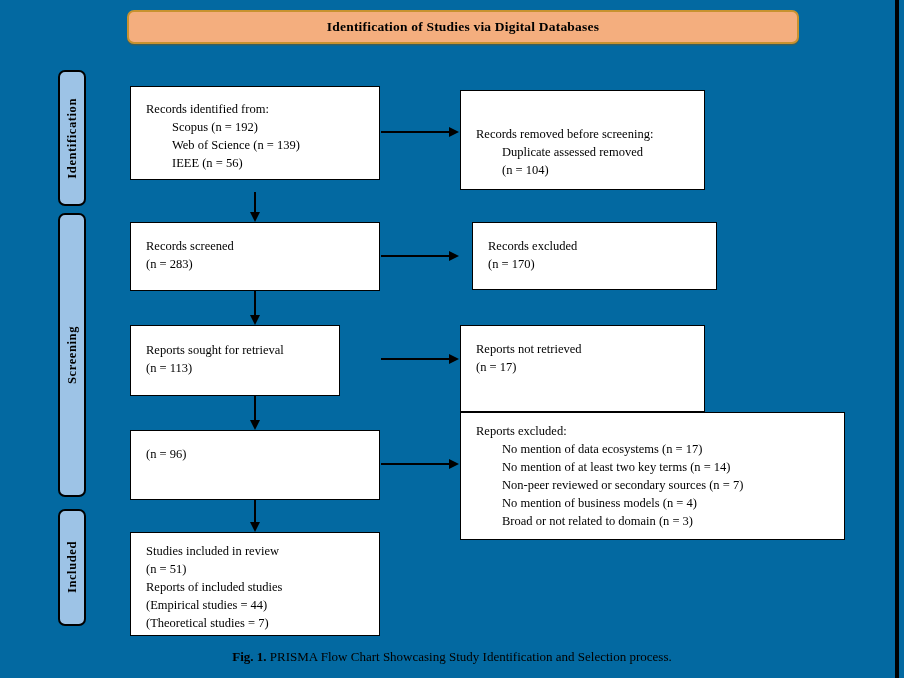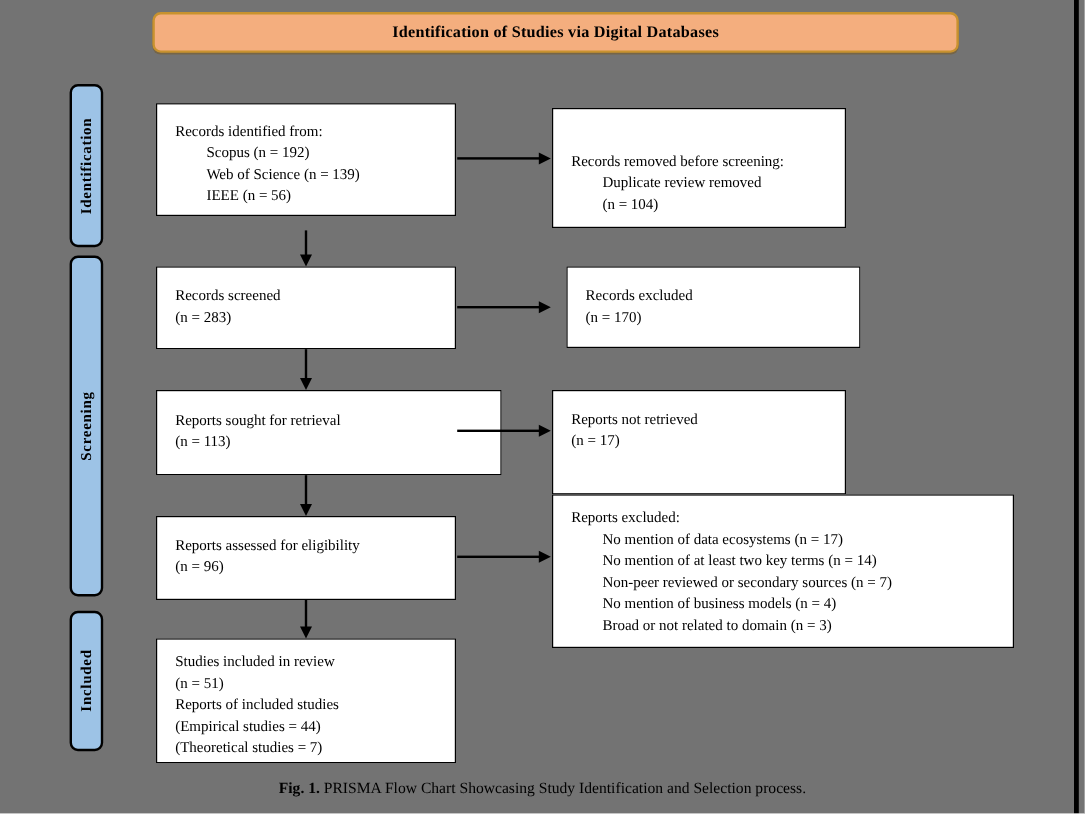--- a/index.html
+++ b/index.html
@@ -1,20 +1,20 @@
 <!DOCTYPE html>
 <html style="--banner_fill: #F4AE7E; --banner_border: #C8922F; --stage_fill: #9DC3E6;"><head>
 <meta charset="utf-8">
 <style>
   html, body { margin: 0; padding: 0; background: #ffffff; }
   .canvas {
     position: relative;
     width: 904px;
     height: 678px;
-    background: #737373;
+    background: #0369a1;
     font-family: "Liberation Serif", "DejaVu Serif", serif;
     color: #000000;
     overflow: hidden;
   }
 
   
   .banner {
     position: absolute;
     left: 127px; top: 10px;
     width: 672px; height: 34px;
@@ -62,21 +62,21 @@
     box-sizing: border-box;
     padding: 13px 10px 0 15px;
     font-size: 12.5px;
     line-height: 18px;
   }
   .box .line { display: block; white-space: nowrap; }
   .box .line.indent { padding-left: 26px; }
 
   .box-records-identified   { left: 130px; top: 86px;  width: 250px; height: 94px; }
   .box-records-screened     { left: 130px; top: 222px; width: 250px; height: 69px;  padding-top: 14px; }
-  .box-reports-sought       { left: 130px; top: 325px; width: 288px; height: 71px;  padding-top: 15px; }
+  .box-reports-sought       { left: 130px; top: 325px; width: 210px; height: 71px;  padding-top: 15px; }
   .box-reports-assessed     { left: 130px; top: 430px; width: 250px; height: 70px;  padding-top: 14px; }
   .box-studies-included     { left: 130px; top: 532px; width: 250px; height: 104px; padding-top: 9px; }
   .box-records-removed      { left: 460px; top: 90px;  width: 245px; height: 100px; padding-top: 34px; }
   .box-records-excluded     { left: 460px; top: 222px; width: 245px; height: 68px;  padding-top: 14px; margin-left: 12px; }
   .box-reports-not-retrieved{ left: 460px; top: 325px; width: 245px; height: 87px;  padding-top: 14px; }
   .box-reports-excluded     { left: 460px; top: 412px; width: 385px; height: 128px; padding-top: 9px; }
 
   
   .arrow { position: absolute; }
   .hline { position: absolute; height: 2px; background: #000000; }
@@ -140,35 +140,34 @@
     <span class="line">Records screened</span>
     <span class="line">(n = 283)</span>
   </div>
 
   <div class="box box-reports-sought">
     <span class="line">Reports sought for retrieval</span>
     <span class="line">(n = 113)</span>
   </div>
 
   <div class="box box-reports-assessed">
-    <span class="line">Reports assessed for eligibility</span>
     <span class="line">(n = 96)</span>
   </div>
 
   <div class="box box-studies-included">
     <span class="line">Studies included in review</span>
     <span class="line">(n = 51)</span>
     <span class="line">Reports of included studies</span>
     <span class="line">(Empirical studies = 44)</span>
     <span class="line">(Theoretical studies = 7)</span>
   </div>
 
   <div class="box box-records-removed">
     <span class="line">Records removed before screening:</span>
-    <span class="line indent">Duplicate review removed</span>
+    <span class="line indent">Duplicate assessed removed</span>
     <span class="line indent">(n = 104)</span>
   </div>
 
   <div class="box box-records-excluded">
     <span class="line">Records excluded</span>
     <span class="line">(n = 170)</span>
   </div>
 
   <div class="box box-reports-not-retrieved">
     <span class="line">Reports not retrieved</span>

